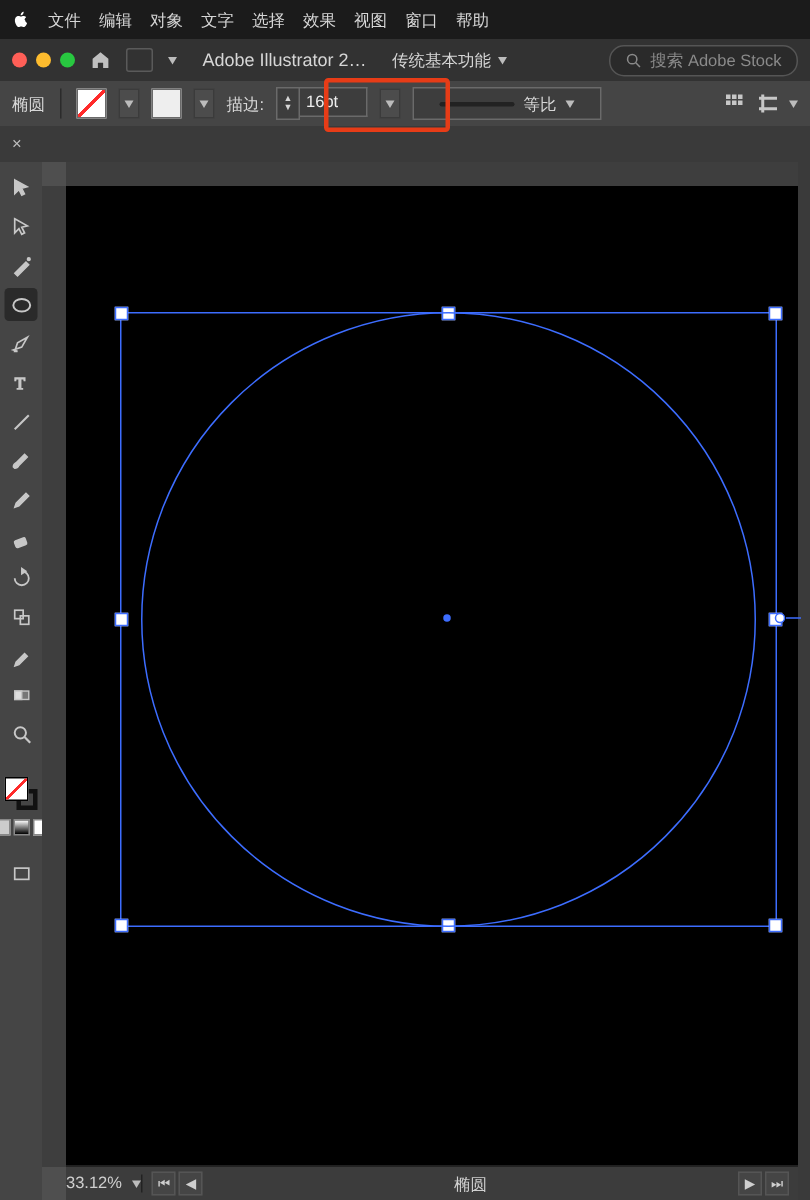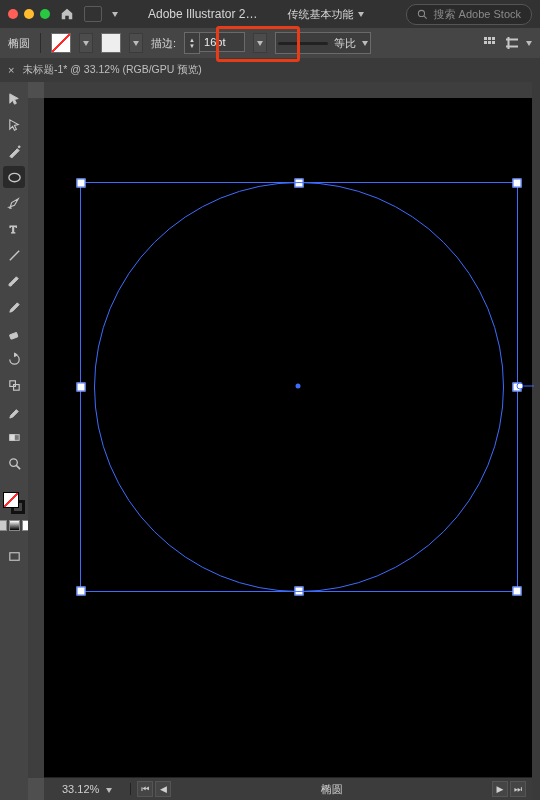--- a/index.html
+++ b/index.html
@@ -7,35 +7,35 @@
   .menubar{display:flex;align-items:center;gap:12px;height:26px;background:#1b1b1b;padding:0 8px}
   .menubar span{cursor:default}
   .apple{width:12px;height:12px;color:#fff}
   .appbar{display:flex;align-items:center;height:28px;background:#323232;padding:0 8px;gap:10px}
   .traffic{display:flex;gap:6px}
   .dot{width:10px;height:10px;border-radius:50%}
   .dot.close{background:#ff5f57}.dot.min{background:#febc2e}.dot.max{background:#28c840}
   .appbar-home{width:14px;height:14px;fill:#c0c0c0}
   .chip{width:16px;height:14px;border:1px solid #5a5a5a;border-radius:2px}
   .dd{width:0;height:0;border-left:3px solid transparent;border-right:3px solid transparent;border-top:5px solid #bcbcbc}
-  .app-title{font-size:12px;margin:0 20px}
+  .app-title{font-size:12px;margin:0 7px}
   .workspace-pill{display:flex;align-items:center;gap:5px;font-size:11px}
   .searchbox{display:flex;align-items:center;gap:6px;margin-left:auto;background:#2a2a2a;border:1px solid #555;border-radius:10px;padding:2px 10px;color:#8a8a8a}
   .ctrlbar{display:flex;align-items:center;height:30px;background:#454545;padding:0 8px;gap:8px;position:relative}
   .obj-label{font-size:11px}
   .vsep{width:1px;height:20px;background:#2b2b2b;margin:0 2px}
   .swatch{width:18px;height:18px;border:1px solid #6a6a6a;position:relative}
   .swatch.nofill{background:#fff}
   .swatch.nofill::after{content:"";position:absolute;left:0;top:0;right:0;bottom:0;background:linear-gradient(to top left,transparent 46%,#ff2a2a 46%,#ff2a2a 54%,transparent 54%)}
   .mini-dd{width:12px;height:18px;display:flex;align-items:center;justify-content:center;border:1px solid #3b3b3b;background:#4c4c4c}
   .stroke-input{display:flex;align-items:flex-start}
   .stroke-input .stepper{width:14px;height:20px;background:#3d3d3d;border:1px solid #6a6a6a;display:flex;flex-direction:column;justify-content:center;align-items:center;font-size:6px;line-height:6px;color:#d6d6d6}
   .stroke-input input{width:36px;height:18px;background:#3d3d3d;border:1px solid #6a6a6a;border-left:none;color:#eee;font-size:11px;padding:0 4px}
   .hl-box{position:absolute;border:3px solid #e73c17;border-radius:3px;z-index:20}
-  .profile-box{display:flex;align-items:center;gap:6px;border:1px solid #6a6a6a;background:#3d3d3d;padding:2px 2px;height:16px}
+  .profile-box{display:flex;align-items:center;gap:6px;border:1px solid #6a6a6a;background:#3d3d3d;padding:2px 17px;height:16px}
   .profile-line{height:3px;width:50px;background:#222;border-radius:2px}
   .right-icons{display:flex;gap:6px;margin-left:auto}
   .right-icons .ic{width:16px;height:16px;fill:#c0c0c0}
   .tabbar{display:flex;align-items:center;height:24px;background:#3a3a3a;padding:0 8px;gap:8px;font-size:10.5px;color:#bfbfbf}
   .tabbar .x{font-size:11px}
   .workarea{flex:1;display:flex;background:#4f4f4f}
   .toolcol{width:28px;background:#454545;display:flex;flex-direction:column;align-items:center;padding:6px 0;gap:4px}
   .tool{width:22px;height:22px;display:flex;align-items:center;justify-content:center;border-radius:3px}
   .tool svg{width:15px;height:15px;fill:#c7c7c7;stroke:#c7c7c7}
   .tool.sel{background:#2a2a2a}
@@ -49,32 +49,46 @@
   .canvas-wrap{flex:1;position:relative;background:#4f4f4f}
   .ruler-h{position:absolute;top:0;left:16px;right:0;height:16px;background:#3e3e3e;border-bottom:1px solid #2a2a2a}
   .ruler-v{position:absolute;top:16px;left:0;bottom:22px;width:16px;background:#3e3e3e;border-right:1px solid #2a2a2a}
   .canvas{position:absolute;top:16px;left:16px;right:0;bottom:22px;background:#000}
   .bbox{position:absolute;border:1px solid #3d6dff}
   .handle{position:absolute;width:7px;height:7px;background:#fff;border:1px solid #3d6dff;transform:translate(-50%,-50%)}
   .circle{position:absolute;border:1px solid #3d6dff;border-radius:50%}
   .center-dot{position:absolute;width:5px;height:5px;border-radius:50%;background:#3d6dff;transform:translate(-50%,-50%)}
   .annotation{position:absolute;font-family:"Heiti SC","Microsoft YaHei",sans-serif;font-weight:700;font-size:32px;color:#f8e84a;white-space:nowrap;letter-spacing:1px}
   .statusbar{position:absolute;left:16px;right:0;bottom:0;height:22px;background:#3c3c3c;border-top:1px solid #222;display:flex;align-items:center;font-size:11px;color:#cfcfcf}
-  .status-zoom{padding:0 18px;border-right:1px solid #222}
+  .status-zoom{padding:0 0;border-right:1px solid #222}
   .status-mid{flex:1;text-align:center}
   .status-nav{display:flex;align-items:center;gap:2px;padding:0 6px}
   .nav-btn{width:14px;height:14px;display:flex;align-items:center;justify-content:center;border:1px solid #555;font-size:9px;background:#454545}
   .right-panel-strip{width:8px;background:#3a3a3a}
   .cap{fill:#c7c7c7}
 </style>
 </head>
 <body>
 
 <div class="app">
 
+  <div class="menubar">
+    <svg class="apple" viewBox="0 0 16 16">
+        <path fill="currentColor" d="M11.2 8.4c0-1.6 1.3-2.4 1.4-2.4-0.8-1.1-1.9-1.2-2.3-1.2-1 0-1.9.6-2.4.6s-1.3-.6-2.1-.6c-1.1 0-2.1.6-2.7 1.6-1.2 2-.3 5 0.8 6.6.6.8 1.2 1.7 2.1 1.7.8 0 1.2-.5 2.2-.5s1.3.5 2.2.5c.9 0 1.5-.8 2.1-1.7.7-1 .9-1.9.9-2 0 0-1.8-.7-1.8-2.6zM9.7 3.4c.5-.6.8-1.4.7-2.2-.7 0-1.5.5-2 1-.4.5-.8 1.3-.7 2.1.8 0 1.6-.4 2-.9z"></path>
+      </svg>
+    <span>文件</span>
+    <span>编辑</span>
+    <span>对象</span>
+    <span>文字</span>
+    <span>选择</span>
+    <span>效果</span>
+    <span>视图</span>
+    <span>窗口</span>
+    <span>帮助</span>
+  </div>
 
   <div class="appbar">
     <div class="traffic">
       <div class="dot close"></div>
       <div class="dot min"></div>
       <div class="dot max"></div>
     </div>
     <svg class="appbar-home" viewBox="0 0 16 16">
         <path d="M8 2 2 7v7h4v-4h4v4h4V7z"></path>
       </svg>
@@ -135,21 +149,20 @@
           <rect x="2" y="3.5" width="12" height="2" class="cap"></rect>
           <rect x="2" y="10.5" width="12" height="2" class="cap"></rect>
           <rect x="3.5" y="2" width="2" height="12" class="cap"></rect>
         </svg>
       <div class="dd" style="margin-top:6px"></div>
     </div>
   </div>
 
   <div class="tabbar">
     <span class="x">×</span>
-    <span>未标题-1* @ 33.12% (RGB/GPU 预览)</span>
   </div>
 
   <div class="workarea">
     <div class="toolcol">
       <div class="tool">
           <svg viewBox="0 0 16 16">
             <path d="M3 2l9 5-4 1 2 4-2 1-2-4-3 3z"></path>
           </svg>
         </div>
       <div class="tool">

